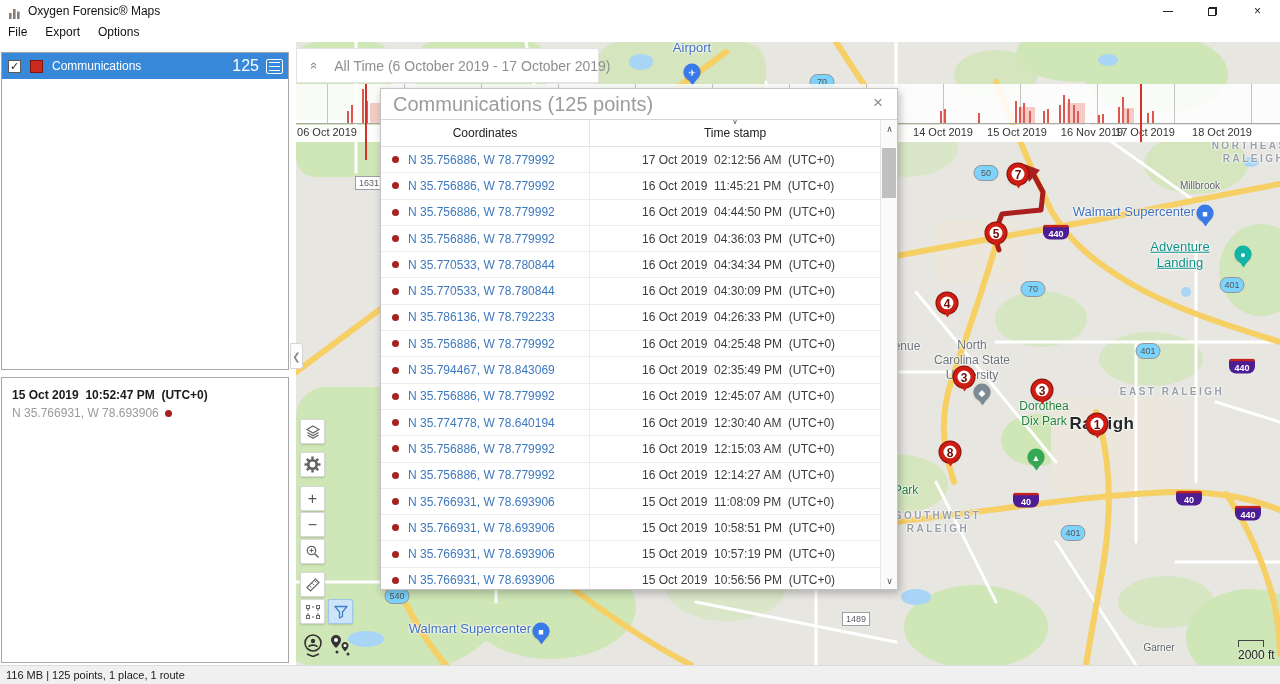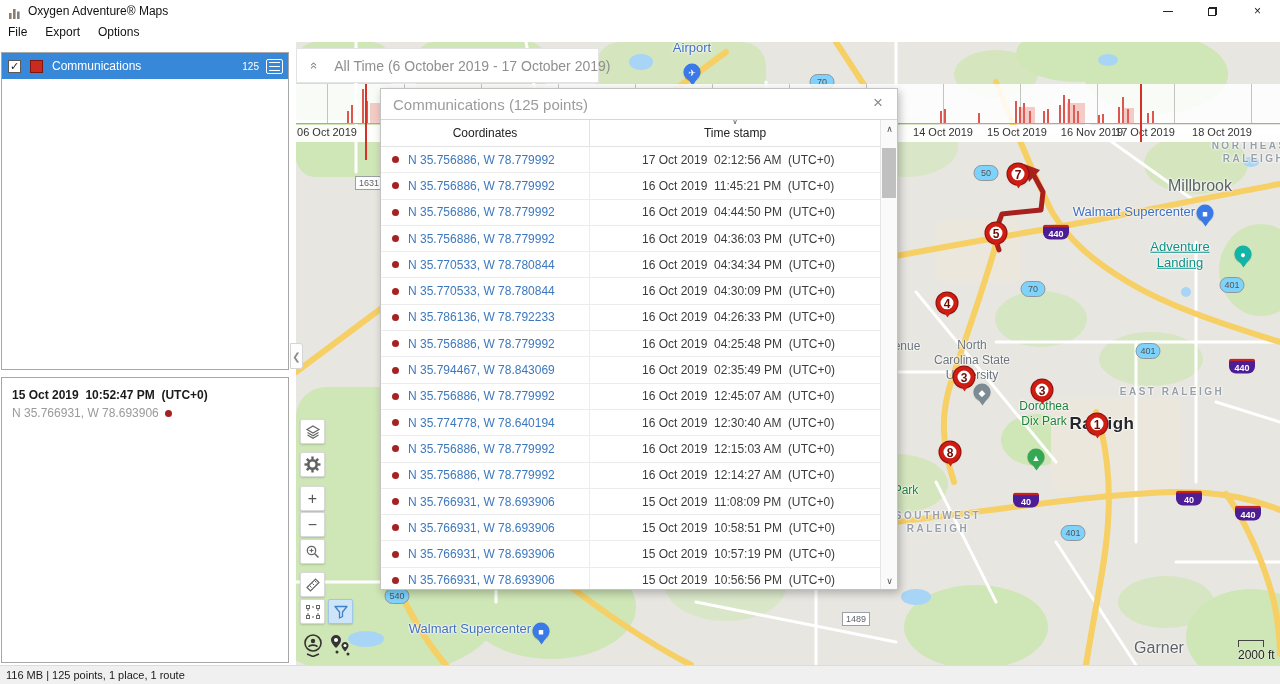--- a/index.html
+++ b/index.html
@@ -28,33 +28,33 @@
 
   
   .sidebar { position:absolute; left:0; top:0; width:296px; height:623px; background:#fff; }
   .panel { position:absolute; left:1px; width:288px; border:1px solid #a7a7a7; background:#fff; }
   .panel.top { top:10px; height:318px; }
   .panel.bottom { top:335px; height:286px; }
   .layer-row { height:26px; background:#3788d8; display:flex; align-items:center; }
   .cbx { width:13px; height:13px; background:#fff; border:1px solid #5a5a5a; margin-left:6px; font-size:11px; line-height:11px; text-align:center; color:#222; }
   .swatch { width:13px; height:13px; background:#cb2a1f; border:1px solid #7e150e; margin-left:9px; }
   .layer-label { color:#fff; font-size:12px; margin-left:9px; flex:1; }
-  .layer-count { color:#fff; font-size:10px; margin-right:7px; }
+  .layer-count { color:#fff; font-size:16px; margin-right:7px; }
   .list-ico { width:17px; height:15px; border:1px solid #fff; border-radius:2px; margin-right:5px; padding:2px 2px; display:flex; flex-direction:column; justify-content:space-between; }
   .list-ico i { display:block; height:1px; background:#fff; }
   .sel-time { font-size:12px; font-weight:bold; color:#1a1a1a; padding:10px 0 0 10px; white-space:pre; }
   .sel-coord { font-size:12px; color:#9a9a9a; padding:4px 0 0 10px; }
   .sel-dot { display:inline-block; width:7px; height:7px; border-radius:50%; background:#a42321; margin-left:6px; }
   .collapse-tab { position:absolute; left:290px; top:301px; width:13px; height:26px; background:#fdfdfd; border:1px solid #d5d5d5; border-radius:0 3px 3px 0; color:#8a8a8a; font-size:10px; display:flex; align-items:center; justify-content:center; z-index:9; }
 
   
   .map { position:absolute; left:296px; top:0; width:984px; height:623px; background:#e8e6e1; overflow:hidden; }
   .map svg.bg { position:absolute; left:0; top:0; z-index:0; }
   .map-label { position:absolute; transform:translate(-50%,-50%); text-align:center; white-space:pre-line; z-index:2; text-shadow:0 0 2px #fff,0 0 2px #fff,0 0 3px #fff; line-height:1.25; }
-  .t-city { color:#5c6268; font-size:16px; }
+  .t-city { color:#5c6268; font-size:10px; }
   .t-citybig { color:#24282c; font-size:17px; font-weight:bold; letter-spacing:.5px; }
   .t-area { color:#97a0a8; font-size:10px; letter-spacing:2.5px; font-weight:bold; }
   .t-poiblue { color:#3f6fc1; font-size:13px; }
   .t-poiteal { color:#0d9186; font-size:13px; }
   .t-poigreen { color:#1d8239; font-size:12px; }
   .t-poigray { color:#6b757d; font-size:12px; }
   .shield { position:absolute; transform:translate(-50%,-50%); z-index:2; font-size:9px; display:flex; align-items:center; justify-content:center; }
   .sh-us { width:25px; height:16px; background:#7dd3fc; border:1px solid #8f959b; border-radius:8px; color:#555; }
   .sh-int { width:26px; height:15px; background:#4c1d95; border-radius:3px 3px 7px 7px; color:#fff; border-top:3px solid #c5221f; font-weight:bold; }
   .sh-box { padding:1px 3px; background:#fff; border:1px solid #9aa0a6; color:#5f6368; }
@@ -84,21 +84,21 @@
   .tool-btn svg { display:block; }
 
   
   .scale-wrap { position:absolute; left:942px; top:598px; z-index:8; text-align:center; }
   .scale-bracket { width:26px; height:7px; border-left:1.5px solid #444; border-right:1.5px solid #444; border-top:1.5px solid #444; margin:0 auto 0 0; }
   .scale-text { font-size:12px; color:#222; margin-top:1px; text-shadow:0 0 2px #fff; white-space:nowrap; }
 
   
   .popup { position:absolute; left:380px; top:46px; width:518px; height:502px; background:#fff; border:1px solid #c3c3c3; box-shadow:2px 3px 8px rgba(0,0,0,.25); z-index:20; display:flex; flex-direction:column; }
   .popup-header { height:30px; display:flex; align-items:center; position:relative; }
-  .popup-title { margin-left:12px; font-size:15px; color:#9c9c9c; }
+  .popup-title { margin-left:12px; font-size:20px; color:#9c9c9c; }
   .popup-close { position:absolute; right:8px; top:3px; width:22px; height:22px; display:flex; align-items:center; justify-content:center; color:#8a8a8a; font-size:17px; }
   .table-wrap { flex:1; border-top:1px solid #d6d6d6; display:flex; position:relative; overflow:hidden; }
   .table-main { flex:1; display:flex; flex-direction:column; overflow:hidden; }
   .thead { height:27px; display:flex; border-bottom:1px solid #e3e3e3; position:relative; }
   .th { font-size:12px; color:#222; display:flex; align-items:center; justify-content:center; position:relative; }
   .th.c1 { width:208px; }
   .th.c2 { flex:1; border-left:1px solid #e3e3e3; }
   .sort-chev { position:absolute; top:-4px; left:50%; transform:translateX(-50%); font-size:9px; color:#666; }
   .tbody { flex:1; overflow:hidden; }
   .trow { height:26.3px; display:flex; border-bottom:1px solid #ececec; }
@@ -120,21 +120,21 @@
 <body>
 
 <div class="titlebar">
   <span class="app-icon">
     <svg width="13" height="12" viewBox="0 0 13 12">
         <rect x="1" y="6" width="2.6" height="6" fill="#8a7d72"></rect>
         <rect x="5" y="2" width="2.6" height="10" fill="#8a7d72"></rect>
         <rect x="9" y="4.5" width="2.6" height="7.5" fill="#8a7d72"></rect>
       </svg>
   </span>
-  <span class="title-text">Oxygen Adventure® Maps</span>
+  <span class="title-text">Oxygen Forensic® Maps</span>
   <div class="win-controls">
     <div class="win-btn">
         <span class="min-glyph"></span>
       </div>
     <div class="win-btn">
         <span class="restore-glyph">
           <i class="f"></i>
           <i class="b"></i>
         </span>
       </div>

